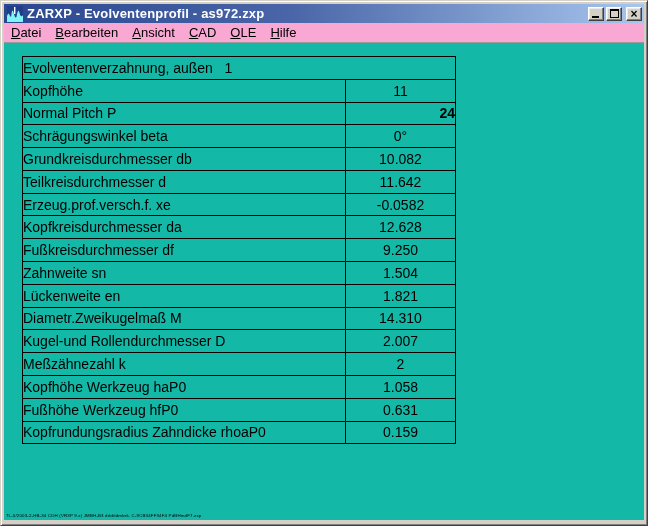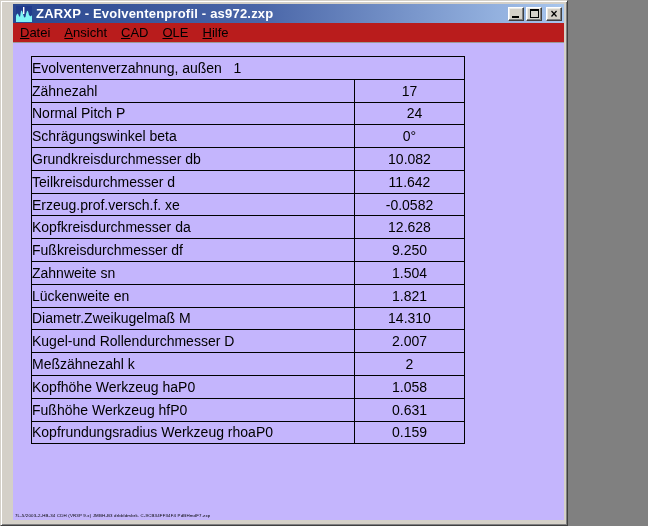--- a/index.html
+++ b/index.html
@@ -1,25 +1,25 @@
 <!DOCTYPE html>
 <html><head>
 <meta charset="utf-8">
 <style>
   html,body{margin:0;padding:0;background:#808080;}
   *{box-sizing:border-box;}
   body{font-family:"Liberation Sans", sans-serif;}
 
   .window{
-    width:568px;height:526px;
+    width:648px;height:526px;
     background:#d4d0c8;
     border:1px solid;
     border-color:#d4d0c8 #404040 #404040 #d4d0c8;
     box-shadow: inset 1px 1px 0 #ffffff, inset -1px -1px 0 #808080;
-    padding:3px 3px 5px 12px;
+    padding:3px 3px 5px 3px;
     display:flex;flex-direction:column;
     position:relative;
   }
 
   
   .titlebar{
     height:19px;flex:0 0 19px;
     background:linear-gradient(90deg,#2a478f 0%,#4a66a8 45%,#a8c6ee 100%);
     display:flex;align-items:center;
     padding:0 2px 0 2px;
@@ -46,29 +46,29 @@
   .glyph-min{position:absolute;left:3px;bottom:2px;width:7px;height:2px;background:#000;}
   .glyph-max{width:9px;height:9px;border:1px solid #000;border-top-width:2px;}
   .glyph-close{font-size:12px;font-weight:bold;line-height:10px;color:#000;}
 
   
   .menubar{
     height:19px;flex:0 0 19px;
     display:flex;align-items:center;
     font-size:13px;color:#000;
     padding-left:1px;
-    background:#b91c1c;
+    background:#f9a8d4;
   }
   .menu-item{padding:2px 6px;margin-right:2px;}
   .menu-item .acc{text-decoration:underline;}
 
   
   .client{
     flex:1;
-    background:#c4b5fd;
+    background:#14b8a6;
     border-top:1px solid #9a9a9a;
     position:relative;
     overflow:hidden;
   }
 
   .param-table{
     border-collapse:collapse;
     table-layout:fixed;
     width:433px;
     margin:13px 0 0 18px;
@@ -76,21 +76,21 @@
   .param-table td{
     border:1px solid #000000;
     font-size:14px;
     color:#000;
     height:22.79px;
     padding:0;
     overflow:hidden;
   }
   .label-cell{padding-left:7px;white-space:pre;}
   .value-cell{text-align:center;}
-  .value-cell.left{text-align:center;padding-left:10px;}
+  .value-cell.left{text-align:right;padding-left:10px;font-weight:bold;}
   .col-label{width:323px;}
   .col-value{width:110px;}
 
   .footer-note{
     position:absolute;
     left:2px;bottom:2px;
     font-size:8px;
     color:#000;
     transform:scale(0.55);
     transform-origin:left bottom;
@@ -118,40 +118,41 @@
     <button class="tb-btn">
       <span class="glyph-max"></span>
     </button>
     <button class="tb-btn close">
       <span class="glyph-close">×</span>
     </button>
   </div>
 
   <div class="menubar">
     <span class="menu-item"><span class="acc">D</span><span>atei</span></span>
+    <span class="menu-item"><span class="acc">B</span><span>earbeiten</span></span>
     <span class="menu-item"><span class="acc">A</span><span>nsicht</span></span>
     <span class="menu-item"><span class="acc">C</span><span>AD</span></span>
     <span class="menu-item"><span class="acc">O</span><span>LE</span></span>
     <span class="menu-item"><span class="acc">H</span><span>ilfe</span></span>
   </div>
 
   <div class="client">
     <table class="param-table">
       <colgroup>
           <col class="col-label">
           <col class="col-value">
         </colgroup>
       <tbody>
         <tr>
           <td class="label-cell" colspan="2">Evolventenverzahnung, außen   1</td>
         </tr>
 
       <tr>
-            <td class="label-cell">Zähnezahl</td>
-            <td class="value-cell">17</td>
+            <td class="label-cell">Kopfhöhe</td>
+            <td class="value-cell">11</td>
           </tr>
           <tr>
             <td class="label-cell">Normal Pitch P</td>
             <td class="value-cell left">24</td>
           </tr>
           <tr>
             <td class="label-cell">Schrägungswinkel beta</td>
             <td class="value-cell">0°</td>
           </tr>
           <tr>
@@ -196,21 +197,21 @@
           </tr>
           <tr>
             <td class="label-cell">Kopfhöhe Werkzeug haP0</td>
             <td class="value-cell">1.058</td>
           </tr>
           <tr>
             <td class="label-cell">Fußhöhe Werkzeug hfP0</td>
             <td class="value-cell">0.631</td>
           </tr>
           <tr>
-            <td class="label-cell">Kopfrundungsradius Werkzeug rhoaP0</td>
+            <td class="label-cell">Kopfrundungsradius Zahndicke rhoaP0</td>
             <td class="value-cell">0.159</td>
           </tr>
         </tbody>
     </table>
     <div class="footer-note">7L-5/2003-2-HB-34 CDH (VR3P 9.x) JMBH-B3 drbbldmbrk. C-9CB34FF34F4 PdBHmdF7.zxp</div>
   </div>
 
 </div>
 
 </body></html>

